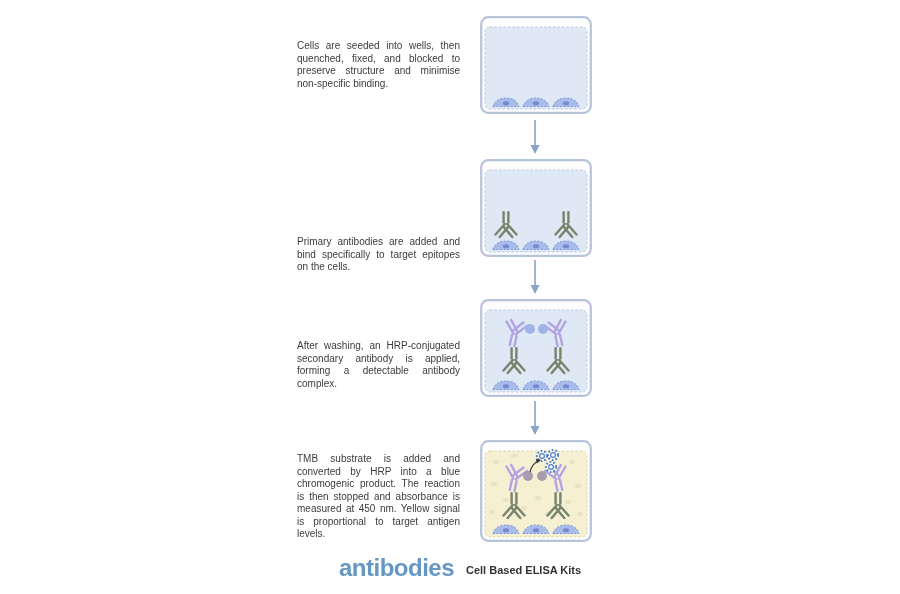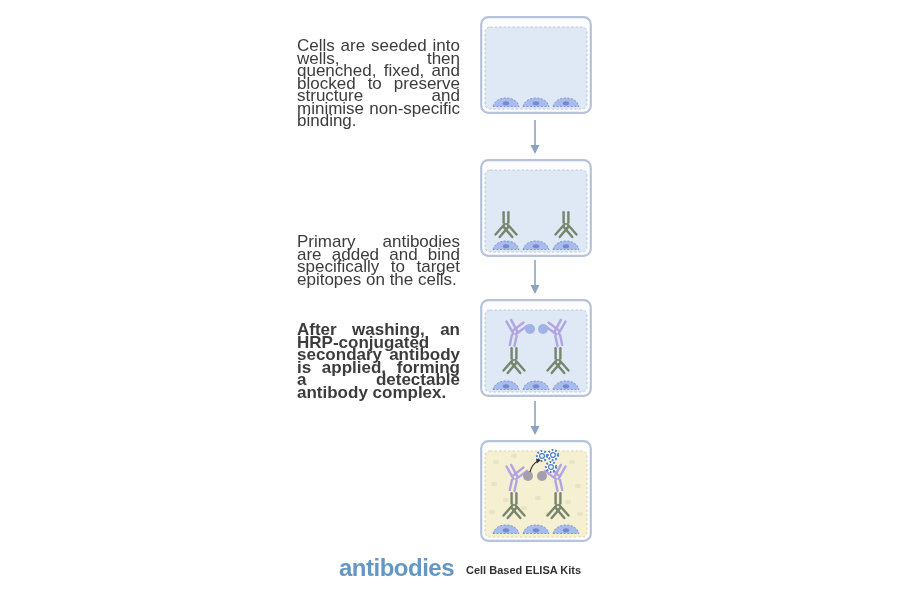--- a/index.html
+++ b/index.html
@@ -2,26 +2,26 @@
 <html><head>
 <meta charset="utf-8">
 <style>
   html,body{margin:0;padding:0;background:#fff;}
   .canvas{
     position:relative;width:900px;height:594px;background:#ffffff;
     font-family:"Liberation Sans",sans-serif;overflow:hidden;
   }
   .step-text{
     position:absolute;left:297px;width:163px;
-    font-size:17px;line-height:12.5px;color:#3c3c3c;
+    font-size:10px;line-height:12.5px;color:#3c3c3c;
     text-align:justify;
   }
   .step-text.t1{top:40px;}
   .step-text.t2{top:188px;margin-top:48px;}
-  .step-text.t3{top:324px;font-weight:bold;}
+  .step-text.t3{top:340px;}
   .step-text.t4{top:453px;}
   .well{position:absolute;left:480px;}
   .well.w1{top:16px;}
   .well.w2{top:159px;}
   .well.w3{top:299px;}
   .well.w4{top:440px;}
   .flow-arrow{position:absolute;left:529px;}
   .flow-arrow.a1{top:120px;}
   .flow-arrow.a2{top:260px;}
   .flow-arrow.a3{top:401px;}
@@ -115,20 +115,21 @@
       <use href="#cell" x="13" y="81"></use>
       <use href="#cell" x="43" y="81"></use>
       <use href="#cell" x="73" y="81"></use>
     </svg>
   </div>
   <svg class="flow-arrow a3" width="12" height="36">
     <line x1="6" y1="0" x2="6" y2="26" stroke="#8ba3c2" stroke-width="1.6"></line>
     <polygon points="1.5,25 10.5,25 6,34" fill="#8ba3c2"></polygon>
   </svg>
 
+  <div class="step-text t4">TMB substrate is added and converted by HRP into a blue chromogenic product. The reaction is then stopped and absorbance is measured at 450 nm. Yellow signal is proportional to target antigen levels.</div>
   <div class="well w4">
     <svg width="112" height="102" viewBox="0 0 112 102">
       <rect x="1.2" y="1.2" width="109.6" height="99.6" rx="7" fill="#fdfdfe" stroke="#b7c3d9" stroke-width="2.2"></rect>
       <rect x="5" y="11" width="102" height="86" rx="5" fill="#f6f0d3" stroke="#ddd4a8" stroke-width="1" stroke-dasharray="2.5 2"></rect>
       <g fill="#eae3c2">
         <ellipse cx="16" cy="22" rx="3" ry="2.2"></ellipse>
           <ellipse cx="34" cy="16" rx="3" ry="2.2"></ellipse>
         <ellipse cx="14" cy="44" rx="3" ry="2.2"></ellipse>
           <ellipse cx="26" cy="60" rx="3" ry="2.2"></ellipse>
         <ellipse cx="44" cy="68" rx="3" ry="2.2"></ellipse>

